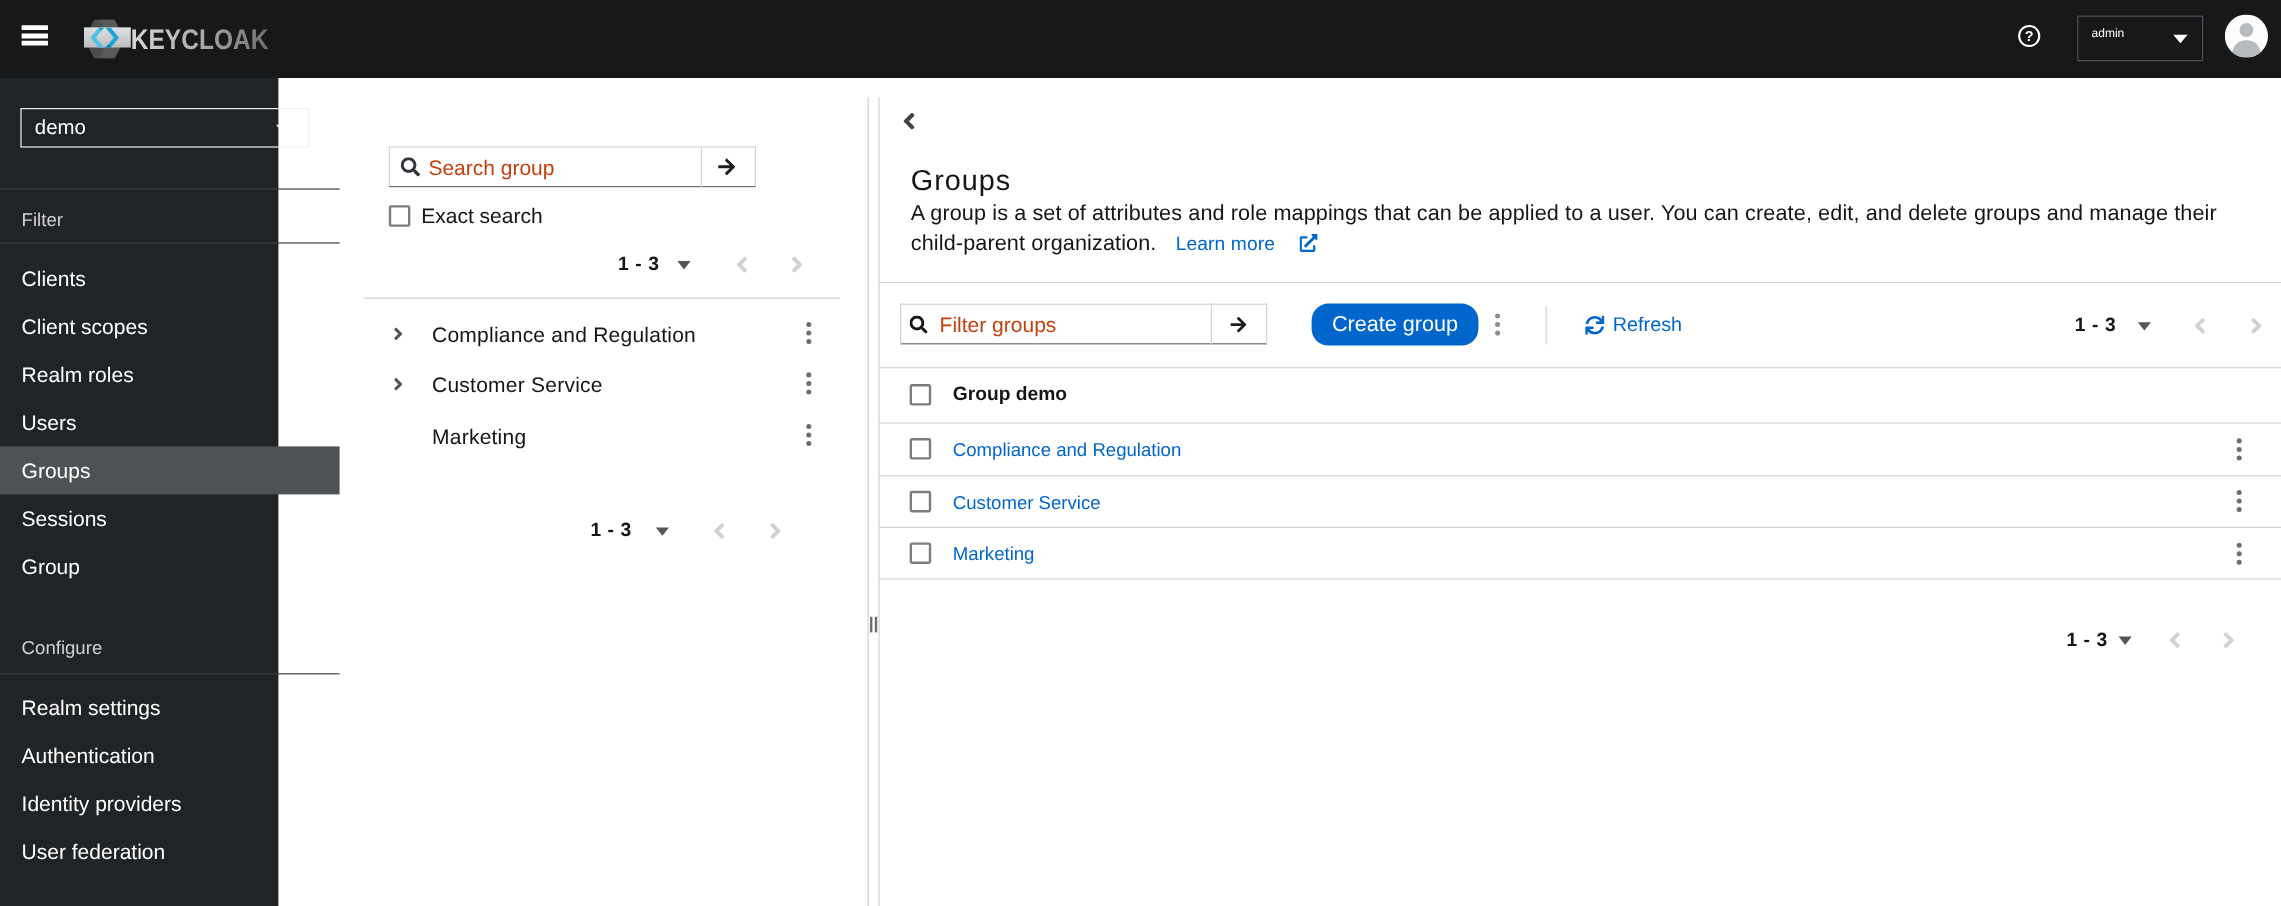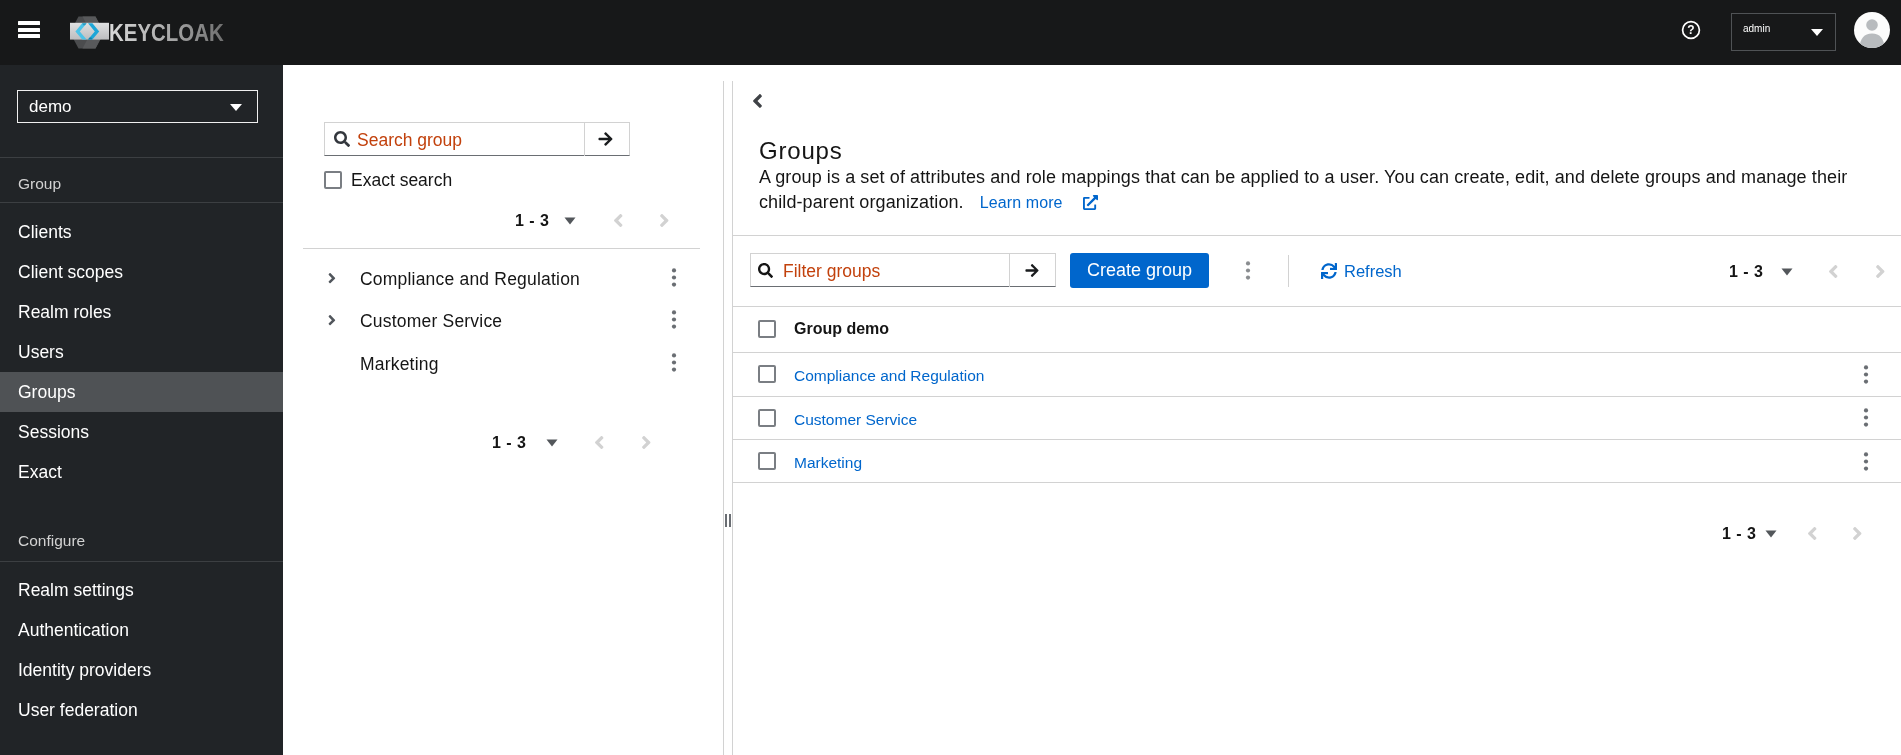--- a/index.html
+++ b/index.html
@@ -9,21 +9,21 @@
   .abs { position:absolute; }
   
   #masthead { left:0; top:0; width:1901px; height:65px; background:#171819; }
   .hbar { position:absolute; left:18px; width:22px; height:4px; background:#fff; border-radius:0.5px; }
   #helpicon { left:1679px; top:18px; width:24px; height:24px; }
   #adminbox { left:1731px; top:13px; width:105px; height:38px; border:1px solid #4f5255; }
   #adminbox .txt { position:absolute; left:11px; top:9px; font-size:10px; color:#fff; }
   .caret-w { width:0; height:0; border-left:6px solid transparent; border-right:6px solid transparent; border-top:7px solid #fff; }
   #avatar { left:1854px; top:12px; width:36px; height:36px; }
   
-  #sidebar { left:0; top:65px; width:283px; height:690px; background:#212427; }
+  #sidebar { left:0; top:65px; width:232px; height:690px; background:#212427; }
   #realmsel { position:absolute; left:17px; top:25px; width:241px; height:33px; border:1px solid #f0f0f0; }
   #realmsel .txt { position:absolute; left:11px; top:6px; font-size:17px; color:#fff; }
   .navsep { position:absolute; left:0; width:283px; height:1px; background:#3c3f42; }
   .navtitle { position:absolute; left:18px; font-size:15.5px; color:#d2d2d2; }
   .navitem { position:absolute; left:18px; font-size:17.5px; color:#fff; }
   #navsel { position:absolute; left:0; top:307px; width:283px; height:40px; background:#4f5255; }
   
   .vline { position:absolute; top:81px; width:1px; height:674px; background:#d2d2d2; }
   .gripbar { position:absolute; top:514px; width:2px; height:13px; background:#6a6e73; }
   
@@ -33,21 +33,21 @@
   .pgnum { position:absolute; font-size:16px; font-weight:bold; color:#151515; letter-spacing:0.5px; }
   .kebab { position:absolute; width:6px; height:19px; }
   .link { color:#0066cc; text-decoration:none; }
   
   .treetxt { position:absolute; left:360px; font-size:17.5px; color:#151515; letter-spacing:0.2px; }
   
   .hline { position:absolute; background:#d2d2d2; height:1px; }
   #h1g { left:759px; top:137px; font-size:24px; color:#151515; letter-spacing:0.8px; }
   .desc { position:absolute; left:759px; top:165px; font-size:18px; line-height:24.5px; color:#151515; letter-spacing:0.1px; }
   .rowlink { position:absolute; left:794px; font-size:15.5px; color:#0066cc; }
-  #createbtn { position:absolute; left:1070px; top:253px; width:139px; height:35px; background:#0066cc; border-radius:3px; color:#fff; font-size:18px; text-align:center; line-height:35px; }
+  #createbtn { position:absolute; left:1093px; top:253px; width:139px; height:35px; background:#0066cc; border-radius:14px; color:#fff; font-size:18px; text-align:center; line-height:35px; }
 </style>
 </head>
 <body>
 <div id="app">
 
   <div class="abs" id="masthead">
     <div class="hbar" style="top:21px"></div>
     <div class="hbar" style="top:27.5px"></div>
     <div class="hbar" style="top:34px"></div>
     <svg class="abs" style="left:69px;top:15px" width="165" height="36" viewBox="0 0 165 36">
@@ -92,30 +92,30 @@
       </g>
     </svg>
   </div>
 
   <div class="abs" id="sidebar">
     <div id="realmsel">
       <span class="txt">demo</span>
       <div class="caret-w" style="position:absolute;right:15px;top:13px"></div>
     </div>
     <div class="navsep" style="top:92px"></div>
-    <div class="navtitle" style="top:110px">Group</div>
+    <div class="navtitle" style="top:110px">Filter</div>
     <div class="navsep" style="top:137px"></div>
     <div id="navsel"></div>
     <div class="navitem" style="top:157px">Clients</div>
     <div class="navitem" style="top:197px">Client scopes</div>
     <div class="navitem" style="top:237px">Realm roles</div>
     <div class="navitem" style="top:277px">Users</div>
     <div class="navitem" style="top:317px">Groups</div>
     <div class="navitem" style="top:357px">Sessions</div>
-    <div class="navitem" style="top:397px">Exact</div>
+    <div class="navitem" style="top:397px">Group</div>
     <div class="navtitle" style="top:467px">Configure</div>
     <div class="navsep" style="top:496px"></div>
     <div class="navitem" style="top:515px">Realm settings</div>
     <div class="navitem" style="top:555px">Authentication</div>
     <div class="navitem" style="top:595px">Identity providers</div>
     <div class="navitem" style="top:635px">User federation</div>
   </div>
 
   <div class="vline" style="left:723px"></div>
   <div class="vline" style="left:732px"></div>

